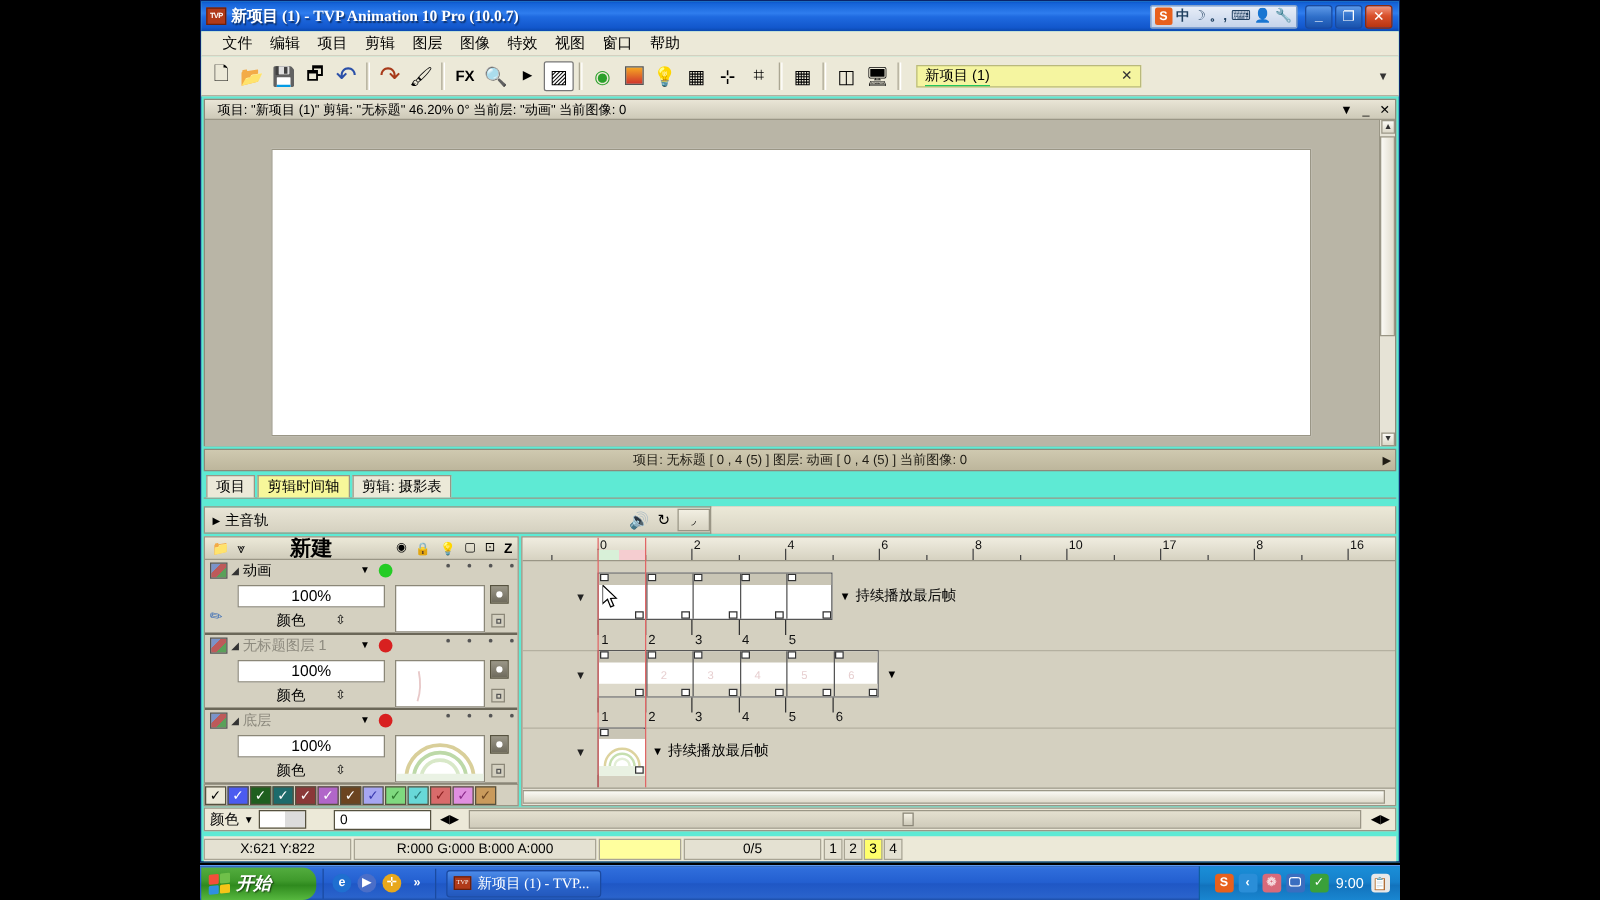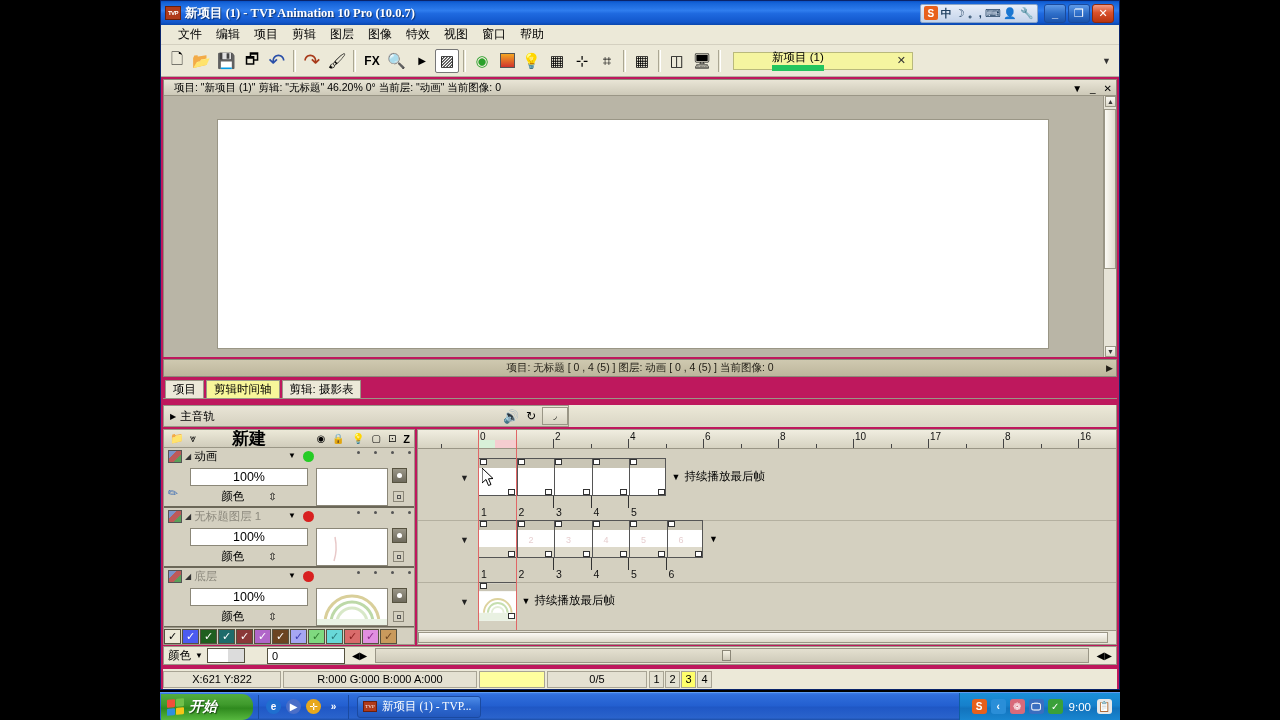--- a/index.html
+++ b/index.html
@@ -8,21 +8,21 @@
     width: 1280px; height: 720px;
     background: #000;
     font-family: "Liberation Sans", "DejaVu Sans", sans-serif;
     overflow: hidden;
   }
   #root { position: relative; width: 1280px; height: 720px; background:#000; }
 
   
   #app-window {
     position: absolute; left: 160px; top: 0px; width: 960px; height: 690px;
-    background: #be185d;
+    background: #5eead4;
     border: 1px solid #0a246a;
   }
 
   
   .titlebar {
     height: 24px;
     background: linear-gradient(to bottom,#0a52c6 0%,#1563d8 8%,#2f7dee 40%,#1f6ae0 52%,#1257cc 88%,#0a47ad 100%);
     display: flex; align-items: center; padding: 0 2px;
     color: #fff; font-size: 12px; font-weight: bold;
     position: relative;
@@ -69,21 +69,21 @@
   }
   .tbtn { width: 24px; height: 24px; display:flex;align-items:center;justify-content:center;
           border: 1px solid transparent; border-radius:2px; }
   .tsep { width: 3px; height: 22px; border-left: 1px solid #aba793; border-right:1px solid #fff; margin: 0 3px; }
   .proj-tab {
     margin-left: 8px; height: 18px; background: #f5f5a0; border: 1px solid #b9b97c;
     display: flex; align-items: center; padding: 0 6px; min-width: 180px;
     font-size: 11.5px; color: #000; position: relative;
   }
   .proj-tab .x { position:absolute; right: 6px; font-size: 11px; color:#333; }
-  .proj-tab .lbl { border-bottom: 6px solid #22c55e; margin-left: 32px; }
+  .proj-tab .lbl { border-bottom: 1px solid #22c55e; }
   .tb-caret { position: absolute; right: 8px; font-size: 9px; color:#333; }
 
   
   .viewer {
     position: absolute; left: 2px; top: 78px; width: 954px; height: 278px;
     background: #c8c4b4; border: 1px solid #8d897a;
   }
   .viewer-head {
     height: 16px; background: linear-gradient(to bottom,#e9e5d6,#cdc9b8);
     border-bottom: 1px solid #9a9686; display: flex; align-items: center;
@@ -689,21 +689,21 @@
       <span class="cb-track">
         <span class="knob"></span>
       </span>
       <span class="cb-arrow">◀▶</span>
     </div>
 
     <div class="statusbar">
       <span class="sb-cell" style="width:118px;">X:621  Y:822</span>
       <span class="sb-cell" style="width:194px;">R:000 G:000 B:000 A:000</span>
       <span class="sb-yellow"></span>
-      <span class="sb-cell" style="width:100px;">0/5</span>
+      <span class="sb-cell" style="width:110px;">0/5</span>
       <span class="pagebtns" id="pagebtns">
           <span class="pgb">1</span>
           <span class="pgb">2</span>
           <span class="pgb active">3</span>
           <span class="pgb">4</span>
         </span>
     </div>
 
   </div>
 

